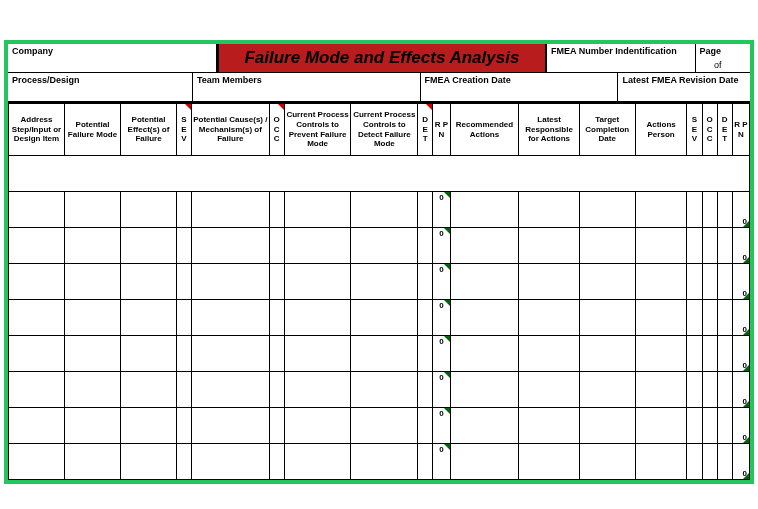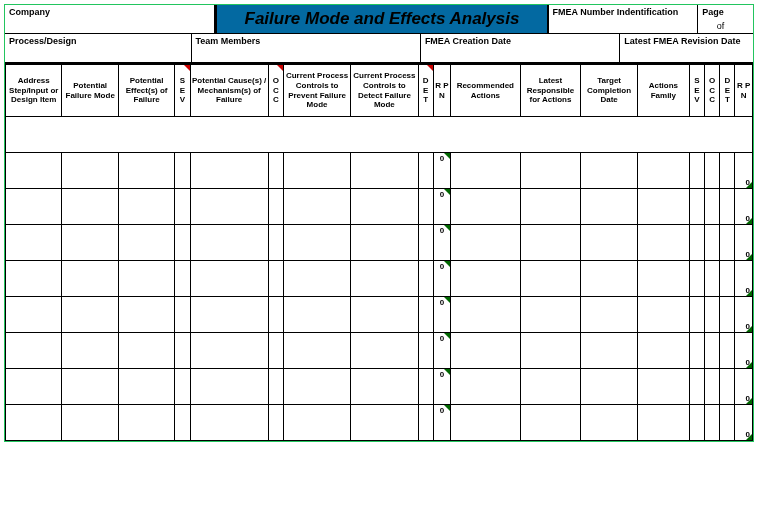--- a/index.html
+++ b/index.html
@@ -5,34 +5,35 @@
   * { box-sizing: border-box; }
   body {
     margin: 0;
     padding: 4px;
     font-family: Arial, sans-serif;
     font-size: 9px;
     background: #fff;
     width: 758px;
   }
   .outer {
-    border: 1px solid #22c55e;
+    border: 4px solid #22c55e;
+    margin-top: 36px;
   }
   .hdr-row { display: flex; border-bottom: 1px solid #000; }
   .hdr-row:last-child { border-bottom: none; }
   .hdr-cell {
     border-right: 1px solid #000;
     padding: 2px 4px;
     min-height: 28px;
     font-size: 9px;
     font-weight: bold;
   }
   .hdr-cell:last-child { border-right: none; }
   .title-cell {
-    background: #0369a1;
+    background: #b91c1c;
     font-weight: bold;
     font-style: italic;
     font-size: 17px;
     text-align: center;
     display: flex;
     align-items: center;
     justify-content: center;
     border-left: 2px solid #000;
     border-right: 2px solid #000;
   }
@@ -148,21 +149,21 @@
         <th class="flag-red">S E V</th>
         <th>Potential Cause(s) / Mechanism(s) of Failure</th>
         <th class="flag-red">O C C</th>
         <th>Current Process Controls to Prevent Failure Mode</th>
         <th>Current Process Controls to Detect Failure Mode</th>
         <th class="flag-red">D E T</th>
         <th>R P N</th>
         <th>Recommended Actions</th>
         <th>Latest Responsible for Actions</th>
         <th>Target Completion Date</th>
-        <th>Actions Family</th>
+        <th>Actions Person</th>
         <th>S E V</th>
         <th>O C C</th>
         <th>D E T</th>
         <th>R P N</th>
       </tr>
     </thead>
     <tbody>
         <tr>
           <td></td>
           <td></td>

